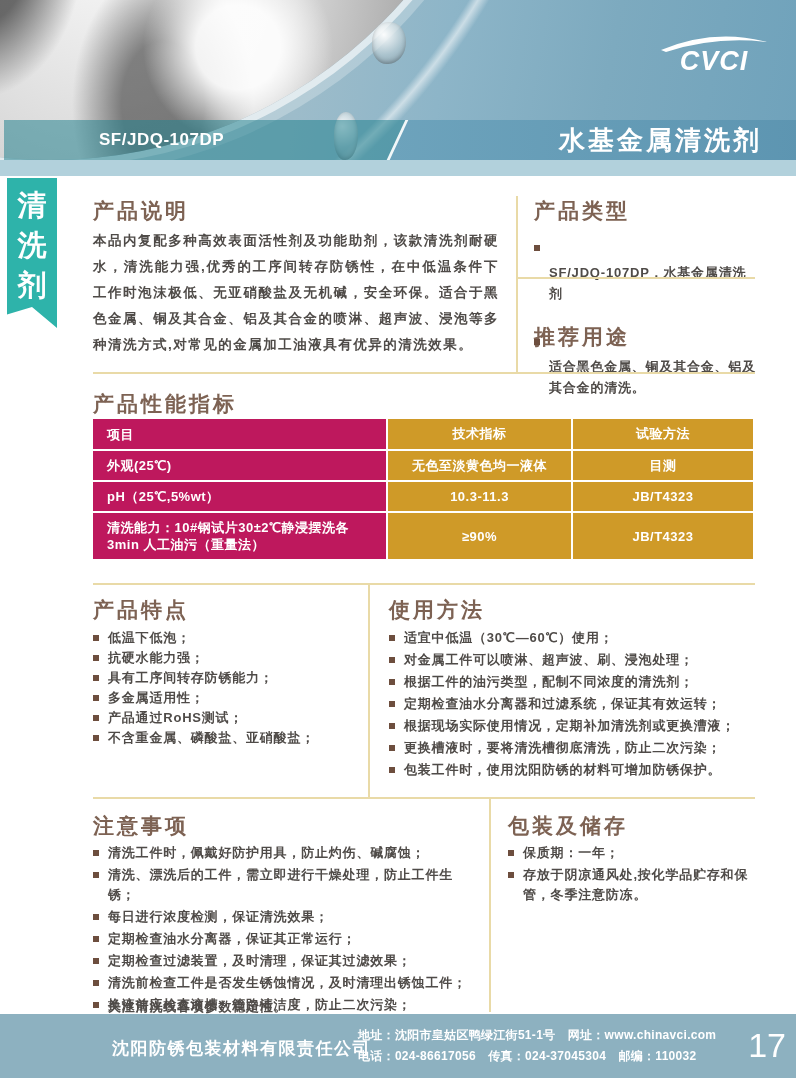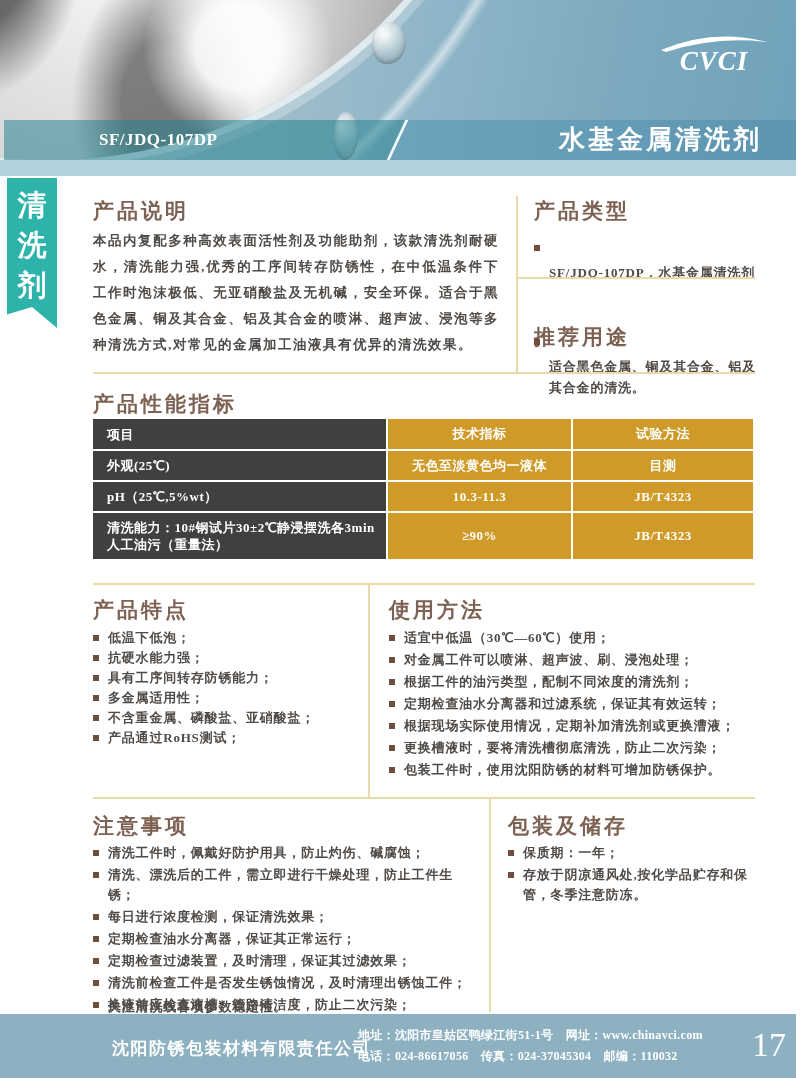--- a/index.html
+++ b/index.html
@@ -1,17 +1,17 @@
 <!DOCTYPE html>
 <html><head>
 <meta charset="utf-8">
 <style>
   html,body{margin:0;padding:0;background:#fff;}
   .page{position:relative;width:796px;height:1078px;background:#ffffff;overflow:hidden;
-        font-family:Liberation Serif, serif;color:#4f4b48;}
+        font-family:Liberation Sans, sans-serif;color:#4f4b48;}
 
   
   .header{position:absolute;left:0;top:0;width:800px;height:176px;}
   .header-bg{position:absolute;left:0;top:0;width:800px;height:160px;
     background:linear-gradient(100deg,#a9c2cc 0%,#9dbcca 38%,#8db5c8 55%,#7daabf 75%,#6fa2bb 100%);}
   .header-arc{position:absolute;left:0;top:0;width:800px;height:160px;
     background:radial-gradient(circle 700px at -120px -360px,transparent 690px,rgba(255,255,255,.55) 698px,transparent 708px);}
   .photo-circle{position:absolute;left:-420px;top:-780px;width:940px;height:940px;border-radius:50%;
     background:
       radial-gradient(circle at 70% 88%, rgba(255,255,255,.9) 0 4%, transparent 9%),
@@ -71,21 +71,21 @@
   .list-storage .b-item{margin-bottom:2px;}
   .list-storage .b-tx{line-height:20px;}
   .list-type .b-tx,.list-use .b-tx{line-height:21px;margin-top:24px;}
   .list-type .b-item,.list-use .b-item{margin-bottom:3px;}
   .note-line{position:absolute;font-size:13px;color:#4f4b48;font-weight:600;letter-spacing:.8px;line-height:20px;}
 
   
   .perf-table{position:absolute;left:93px;top:419px;width:660px;display:grid;
     grid-template-columns:293px 183px 180px;grid-template-rows:30px 29px 29px 46px;gap:2px;}
   .cell{display:flex;align-items:center;color:#fff;font-size:13px;font-weight:600;letter-spacing:.5px;}
-  .cell.c1{background:#404040;justify-content:flex-start;padding-left:14px;padding-right:8px;
+  .cell.c1{background:#be185d;justify-content:flex-start;padding-left:14px;padding-right:8px;
     box-sizing:border-box;line-height:17px;}
   .cell.c2,.cell.c3{background:#cf9a28;justify-content:center;text-align:center;}
 
   
   .footer{position:absolute;left:0;top:1014px;width:800px;height:64px;background:#8db1c0;color:#fff;}
   .footer-company{position:absolute;left:112px;top:23px;font-size:17px;font-weight:bold;letter-spacing:1.5px;}
   .footer-contact{position:absolute;left:358px;top:11px;font-size:12px;font-weight:bold;line-height:21px;letter-spacing:.3px;}
   .footer-page{position:absolute;right:14px;top:14px;font-size:34px;line-height:34px;font-weight:normal;}
 </style>
 </head>
@@ -180,25 +180,25 @@
       <div class="b-item">
         <span class="sq"></span>
         <span class="b-tx">具有工序间转存防锈能力；</span>
       </div>
       <div class="b-item">
         <span class="sq"></span>
         <span class="b-tx">多金属适用性；</span>
       </div>
       <div class="b-item">
         <span class="sq"></span>
+        <span class="b-tx">产品通过RoHS测试；</span>
+      </div>
+      <div class="b-item">
+        <span class="sq"></span>
         <span class="b-tx">不含重金属、磷酸盐、亚硝酸盐；</span>
-      </div>
-      <div class="b-item">
-        <span class="sq"></span>
-        <span class="b-tx">产品通过RoHS测试；</span>
       </div>
     </div>
 
   <div class="sec-h" style="left:389px;top:596px;">使用方法</div>
   <div class="b-list list-usage" style="left:389px;top:628px;width:368px;">
       <div class="b-item">
         <span class="sq"></span>
         <span class="b-tx">适宜中低温（30℃—60℃）使用；</span>
       </div>
       <div class="b-item">

